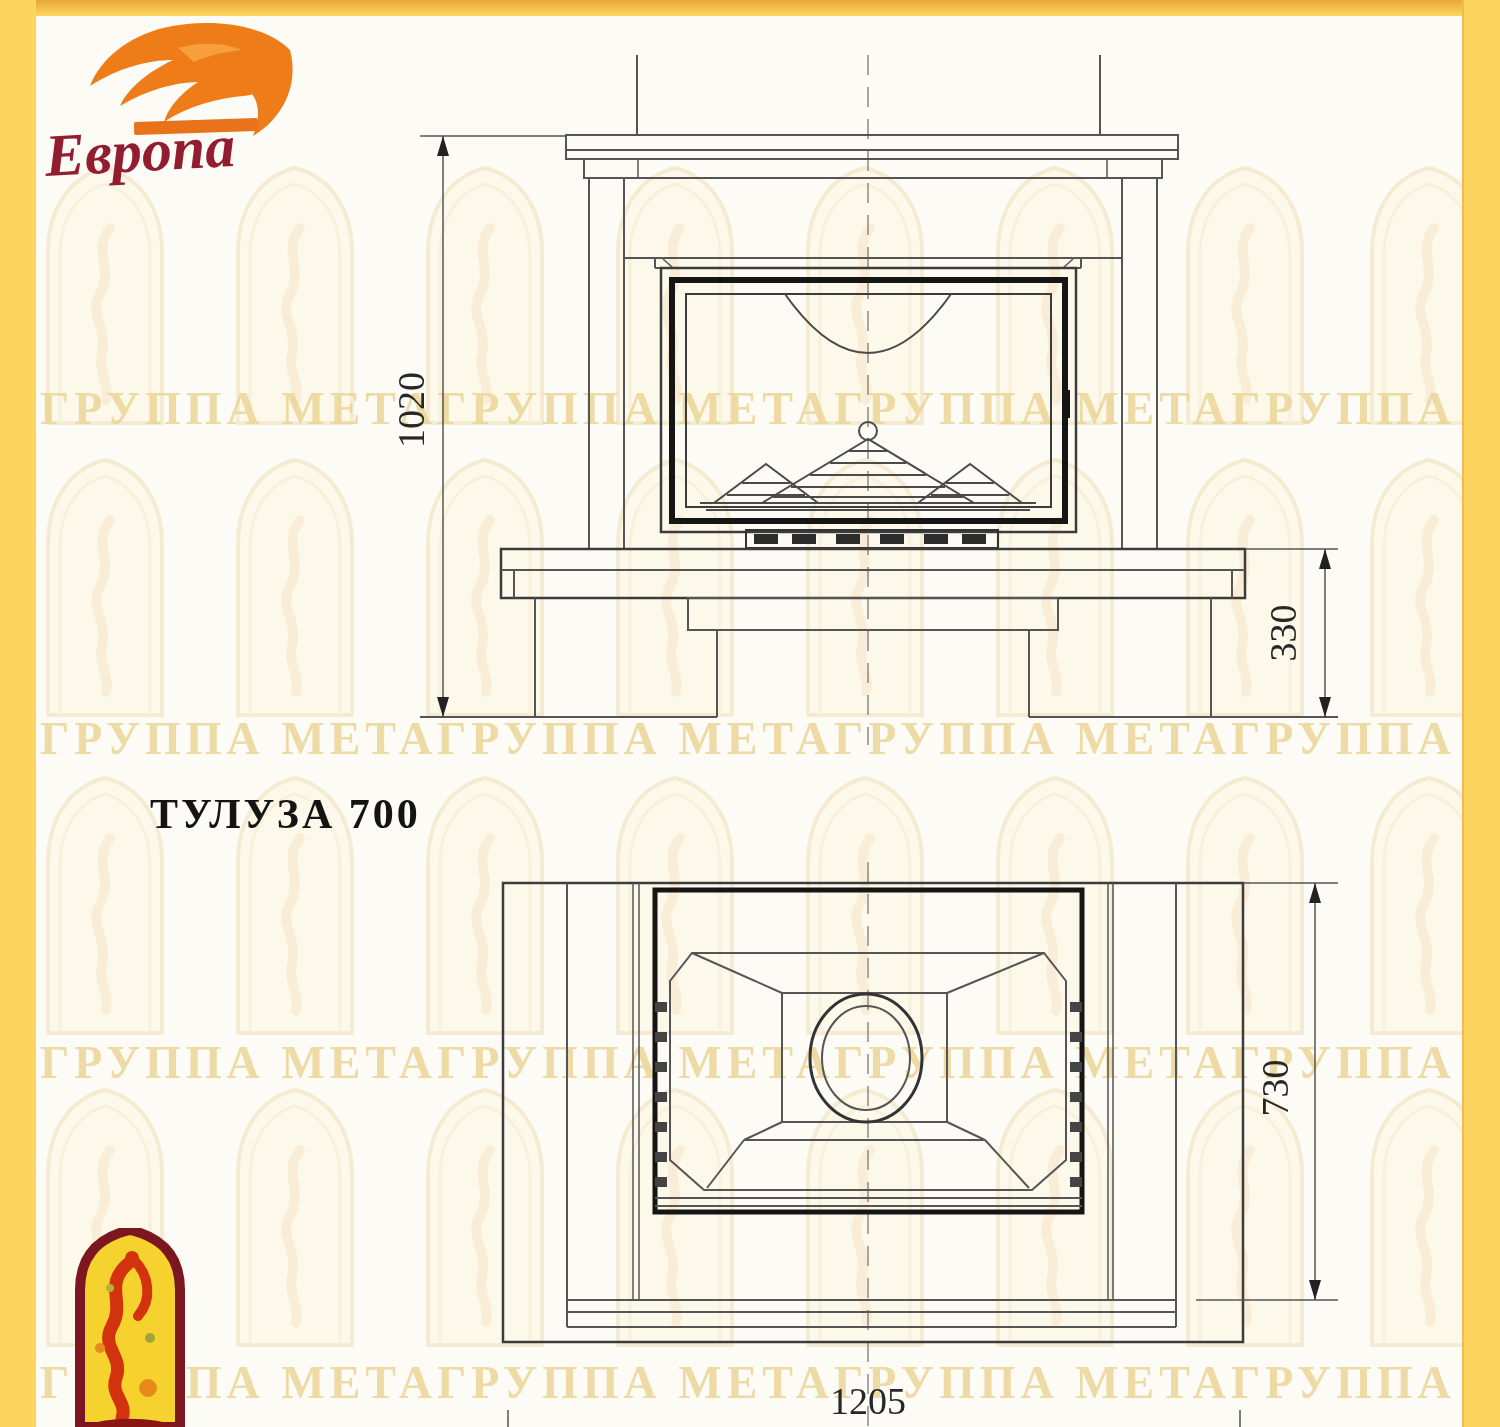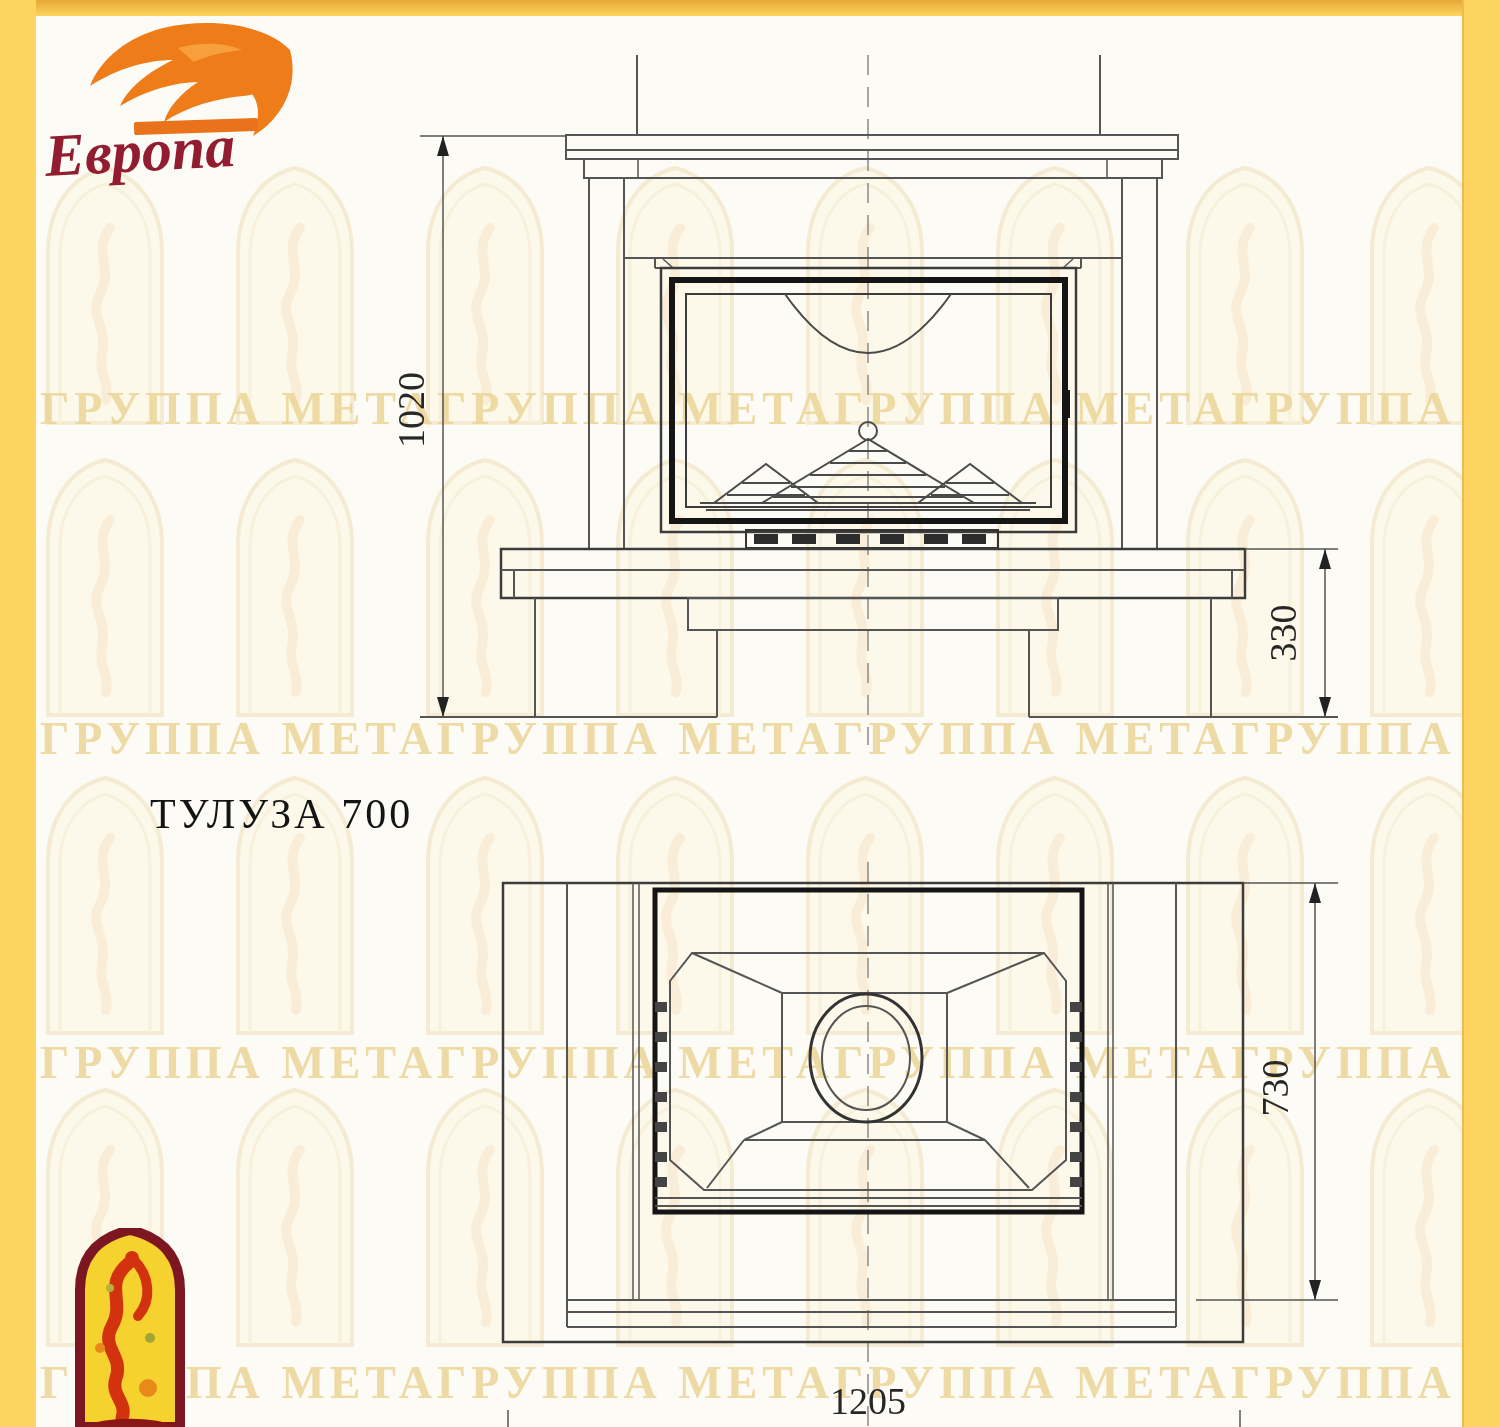--- a/index.html
+++ b/index.html
@@ -8,21 +8,21 @@
     position:relative; width:1500px; height:1427px;
     background:#fcfbf5; overflow:hidden;
   }
   .border-strip{position:absolute; z-index:40;}
   .border-top{left:0;top:0;width:1500px;height:16px;background:linear-gradient(#e7a838,#fdd55f);}
   .border-left{left:0;top:0;width:36px;height:1427px;background:#fcd45f;}
   .border-right{left:1462px;top:0;width:38px;height:1427px;background:#fcd45f;border-left:2px solid #edbc4c;}
   .scene{position:absolute;left:0;top:0;width:1500px;height:1427px;z-index:10;}
   .page-title{
     position:absolute; left:150px; top:790px; z-index:20;
-    font-size:42px; font-weight:normal; letter-spacing:3px; color:#141414;
+    font-size:42px; font-weight:bold; letter-spacing:3px; color:#141414;
   }
   .logo-box{position:absolute; left:28px; top:8px; width:300px; height:195px; z-index:30;}
   .emblem-box{position:absolute; left:68px; top:1228px; width:124px; height:199px; z-index:30;}
   svg text.dim{font-family:"Liberation Serif", serif; font-size:38px; fill:#272727;}
   svg text.wm{
     font-family:"Liberation Serif", serif; font-size:46px; font-weight:bold;
     fill:#ead292; letter-spacing:5px; opacity:.8;
   }
   svg text.brand{
     font-family:"Liberation Serif", serif; font-style:italic; font-weight:bold;

